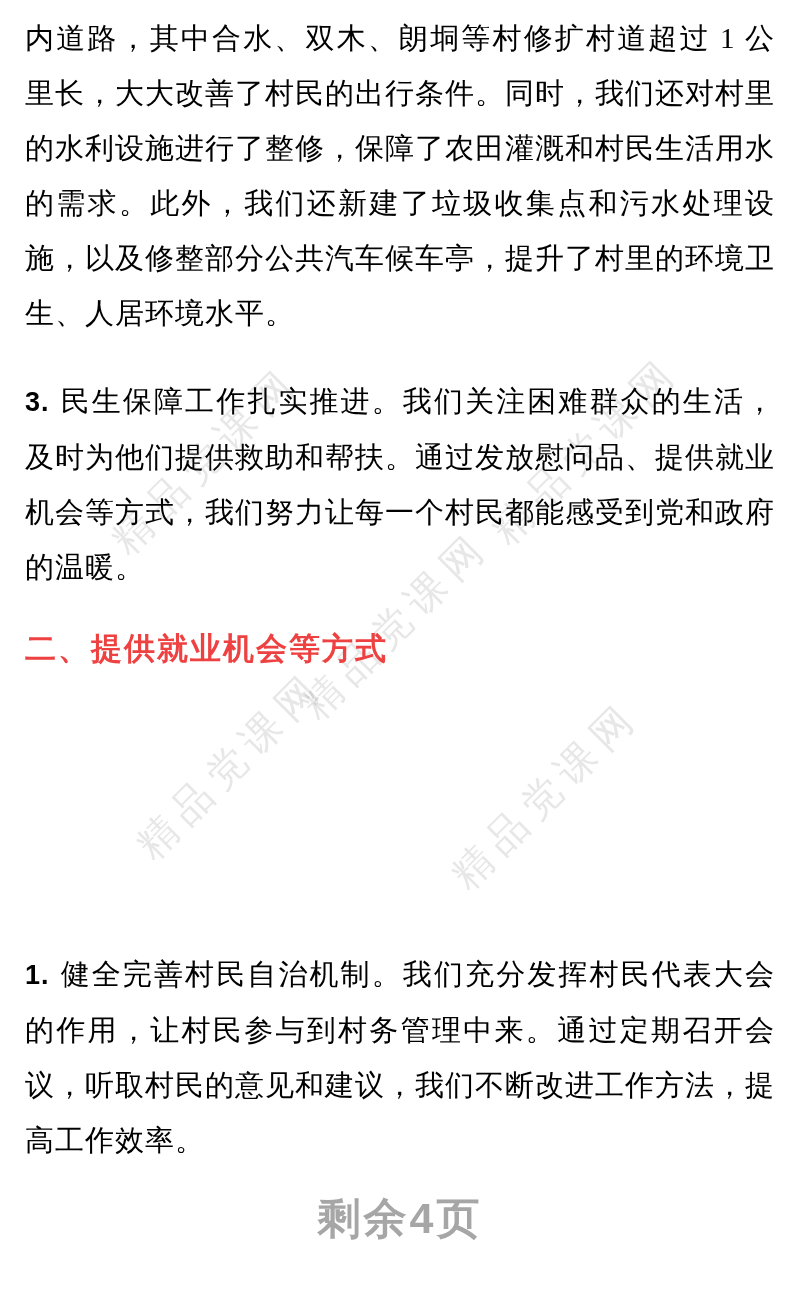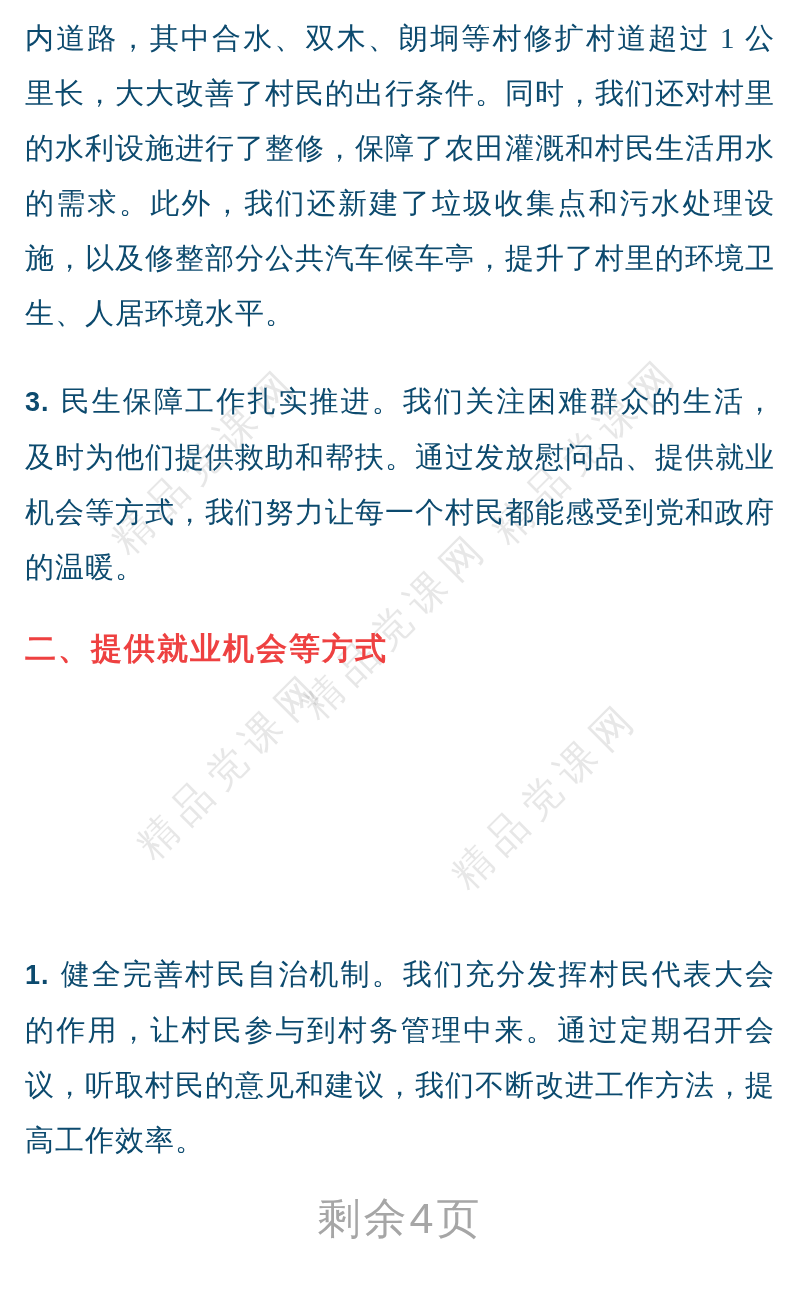--- a/index.html
+++ b/index.html
@@ -26,21 +26,21 @@
   .wm-2 { left:585px; top:450px; }
   .wm-3 { left:395px; top:625px; }
   .wm-4 { left:230px; top:765px; }
   .wm-5 { left:545px; top:795px; }
   
   .para {
     position:absolute; left:25px; width:750px;
     margin:0; z-index:1;
     font-size:29px; line-height:55px;
     letter-spacing:1px;
-    color:#0c4a6e;
+    color:#000000;
     text-align:justify;
   }
   .para .num {
     font-family:"Liberation Sans","DejaVu Sans",sans-serif;
     font-weight:bold;
     font-size:27px;
     margin-right:10px;
   }
   .p-1 { top:11px; }
   .p-2 { top:374px; }
@@ -53,21 +53,21 @@
     font-weight:bold;
     letter-spacing:2px;
     color:#ee4141;
   }
   
   .footer {
     position:absolute; left:0; top:1190px; width:100%;
     display:flex; justify-content:center; align-items:center; gap:55px;
     z-index:1;
     font-family:"Liberation Sans","DejaVu Sans",sans-serif;
-    font-weight:normal;
+    font-weight:bold;
     font-size:43px;
     letter-spacing:3px;
     color:#a6a6a6;
   }
 </style>
 </head>
 <body>
 
 <div class="page">
 

